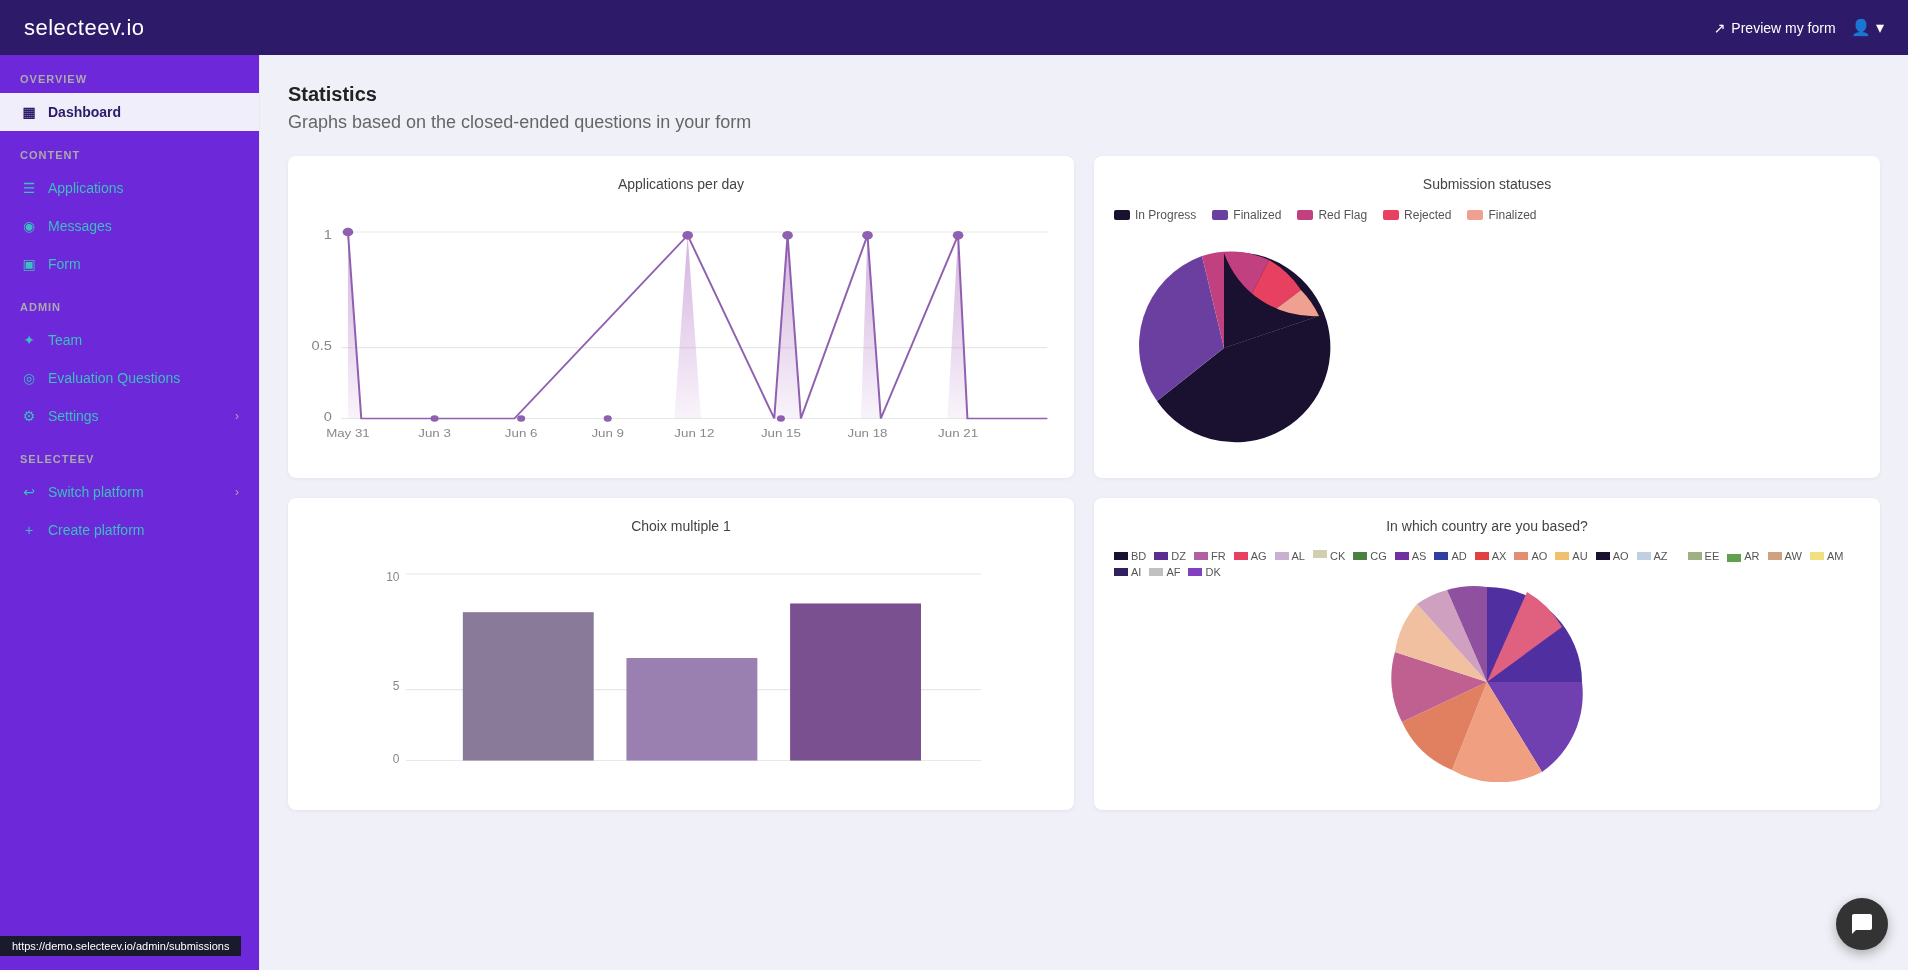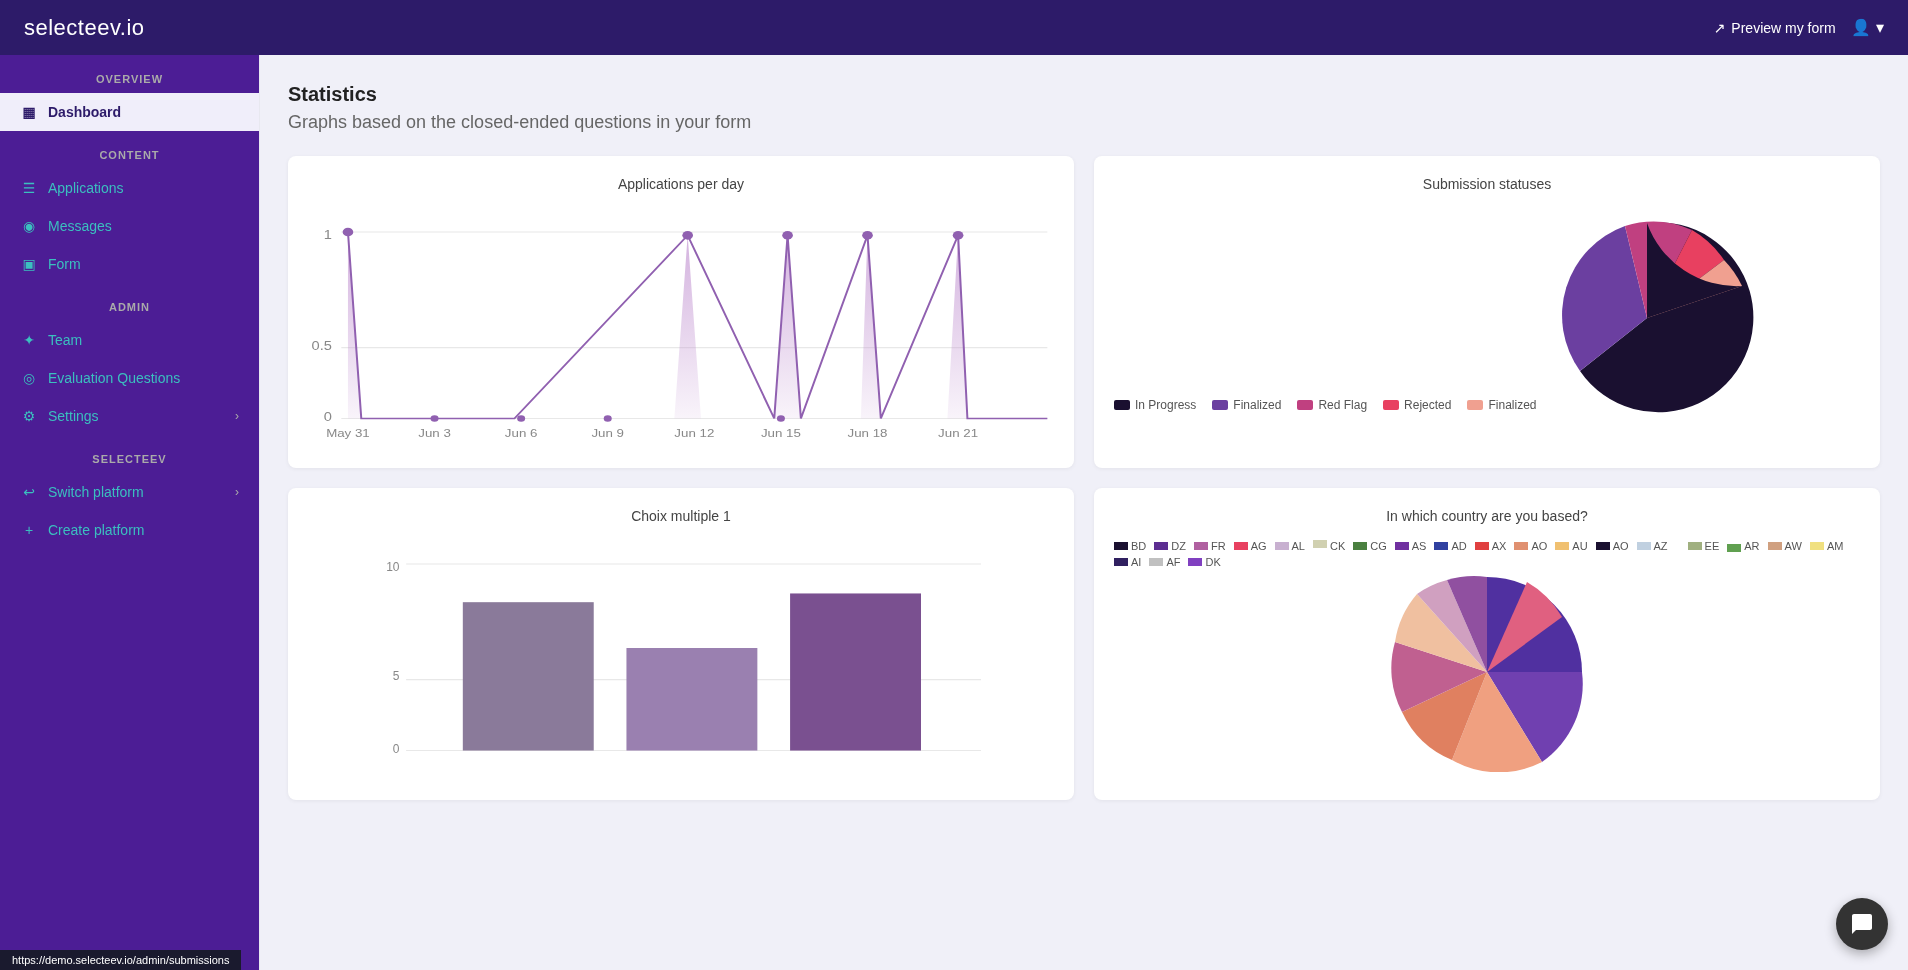--- a/index.html
+++ b/index.html
@@ -43,26 +43,25 @@
     
     .layout {
       display: flex;
       flex: 1;
       overflow: hidden;
     }
 
     
     .sidebar {
       width: 260px;
-      background: #4c1d95;
+      background: #6d28d9;
       border-right: 1px solid #e8e8f0;
       flex-shrink: 0;
       overflow-y: auto;
       padding-bottom: 20px;
-      text-align: center;
     }
     .sidebar-section-label {
       font-size: 11px;
       color: #aaa;
       font-weight: 600;
       letter-spacing: 1px;
       padding: 18px 20px 8px;
       text-transform: uppercase;
     }
     .sidebar-item {
@@ -143,22 +142,22 @@
       height: 240px;
     }
     .line-chart-container svg {
       width: 100%;
       height: 100%;
     }
 
     
     .pie-chart-container {
       display: flex;
-      flex-direction: row;
-      align-items: flex-end;
+      flex-direction: column;
+      align-items: flex-start;
     }
     .pie-legend {
       display: flex;
       flex-wrap: wrap;
       justify-content: center;
       gap: 8px 16px;
       margin-bottom: 16px;
       font-size: 12px;
       color: #555;
     }
@@ -180,21 +179,21 @@
       height: 240px;
     }
     .bar-chart-container svg {
       width: 100%;
       height: 100%;
     }
 
     
     .status-bar {
       position: fixed;
-      bottom: 0;
+      bottom: 14px;
       left: 0;
       background: #1a1a2e;
       color: white;
       font-size: 11px;
       padding: 4px 12px;
       z-index: 100;
     }
 
     
     .chat-btn {

